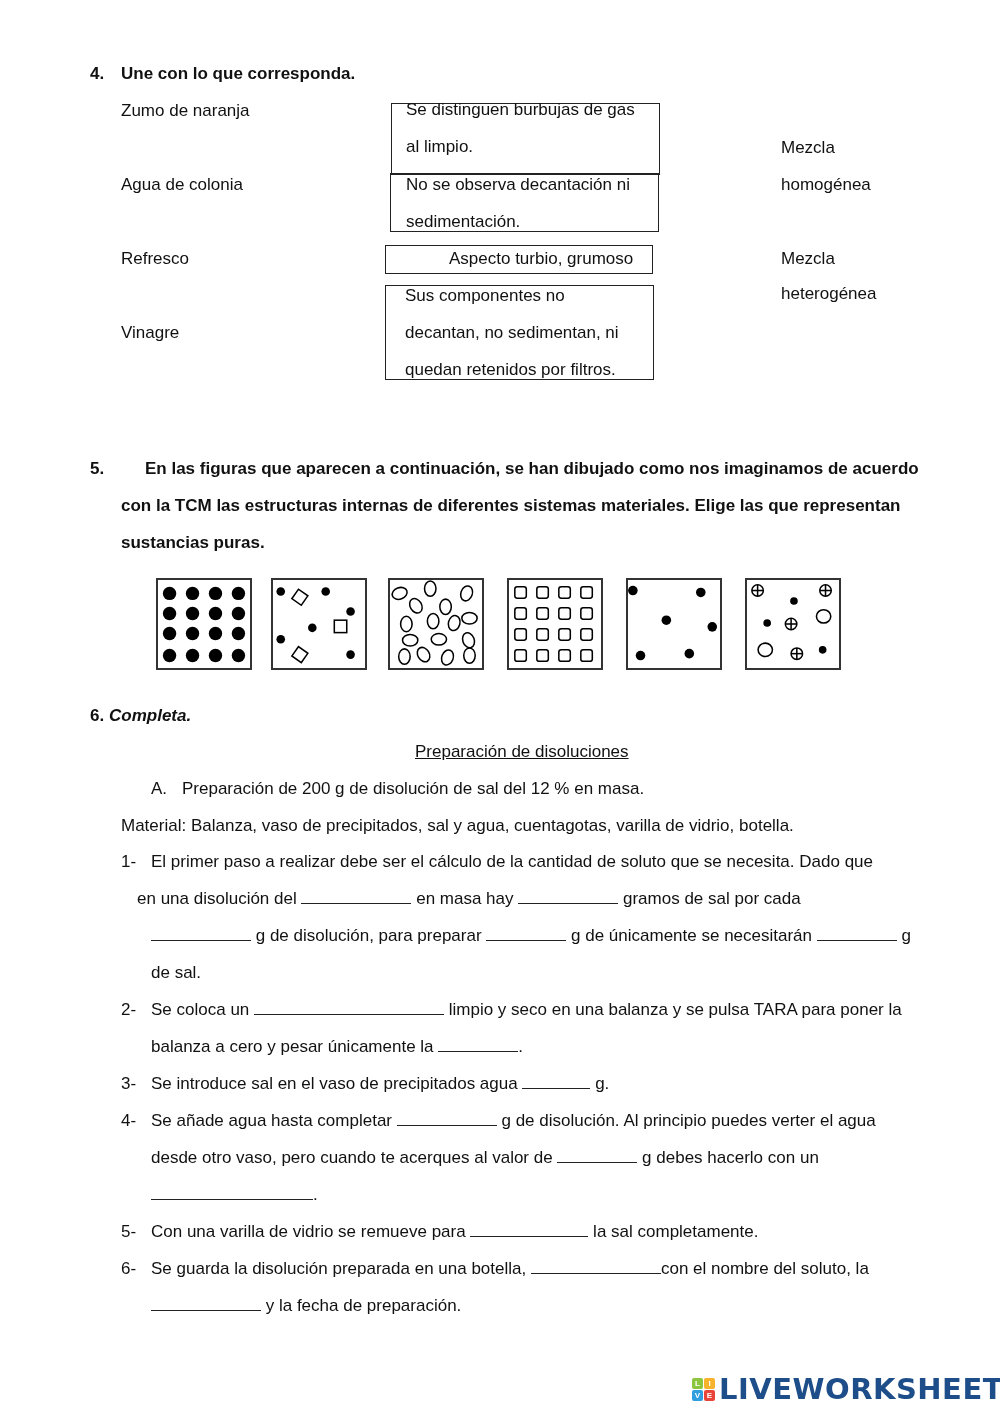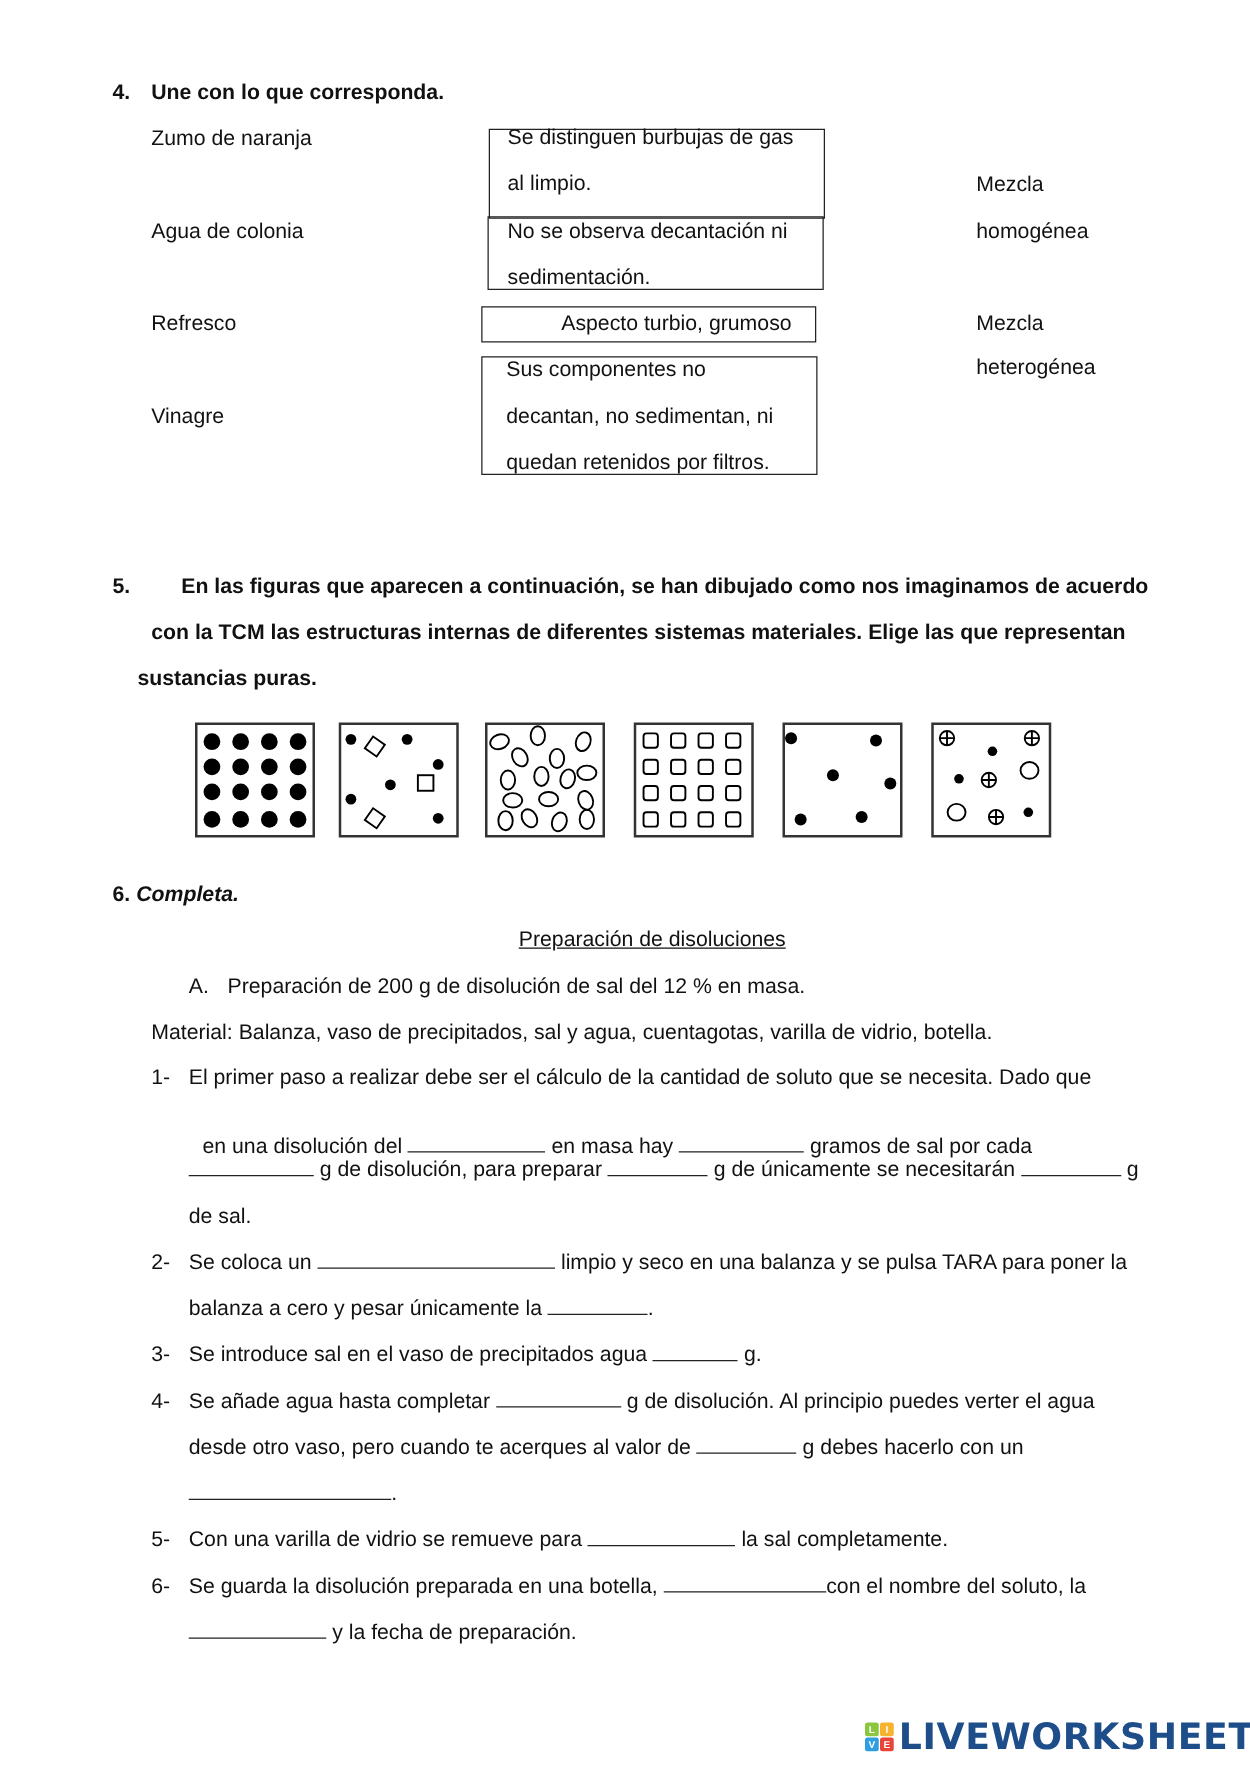--- a/index.html
+++ b/index.html
@@ -50,21 +50,21 @@
 </div>
 
 <div class="abs" style="left:781px;top:138px;">Mezcla</div>
 <div class="abs" style="left:781px;top:175px;">homogénea</div>
 <div class="abs" style="left:781px;top:249px;">Mezcla</div>
 <div class="abs" style="left:781px;top:284px;">heterogénea</div>
 
 <div class="abs bold" style="left:90px;top:459px;">5.</div>
 <div class="abs bold" style="left:121px;top:459px;margin-left:24px;">En las figuras que aparecen a continuación, se han dibujado como nos imaginamos de acuerdo</div>
 <div class="abs bold" style="left:121px;top:496px;">con la TCM las estructuras internas de diferentes sistemas materiales. Elige las que representan</div>
-<div class="abs bold" style="left:110px;top:533px;">sustancias puras.</div>
+<div class="abs bold" style="left:121px;top:533px;">sustancias puras.</div>
 
 <div class="fig" style="left:156px;">
   <svg viewBox="0 0 96 92">
     <g fill="#000">
       <circle cx="12" cy="14" r="7"></circle>
         <circle cx="36" cy="14" r="7"></circle>
         <circle cx="60" cy="14" r="7"></circle>
         <circle cx="84" cy="14" r="7"></circle>
       <circle cx="12" cy="35" r="7"></circle>
         <circle cx="36" cy="35" r="7"></circle>
@@ -183,21 +183,21 @@
 <div class="abs bold" style="left:90px;top:706px;">6.</div>
 <div class="abs bold" style="left:109px;top:706px;font-style:italic;">Completa.</div>
 <div class="abs uline" style="left:415px;top:742px;">Preparación de disoluciones</div>
 <div class="abs" style="left:151px;top:779px;">A.</div>
 <div class="abs" style="left:182px;top:779px;">Preparación de 200 g de disolución de sal del 12 % en masa.</div>
 <div class="abs" style="left:121px;top:816px;">Material: Balanza, vaso de precipitados, sal y agua, cuentagotas, varilla de vidrio, botella.</div>
 
 <div id="steps">
     <div class="abs" style="left: 121px; top: 852px;">1-</div>
     <div class="abs" style="left: 151px; top: 852px;"><span style="white-space: pre;">El primer paso a realizar debe ser el cálculo de la cantidad de soluto que se necesita. Dado que</span></div>
-    <div class="abs" style="left: 162px; top: 889px; margin-top: 18px;"><span style="white-space: pre;">en una disolución del </span><span class="blank" style="width: 110px;"></span><span style="white-space: pre;"> en masa hay </span><span class="blank" style="width: 100px;"></span><span style="white-space: pre;"> gramos de sal por cada</span></div>
+    <div class="abs" style="left: 137px; top: 889px;"><span style="white-space: pre;">en una disolución del </span><span class="blank" style="width: 110px;"></span><span style="white-space: pre;"> en masa hay </span><span class="blank" style="width: 100px;"></span><span style="white-space: pre;"> gramos de sal por cada</span></div>
     <div class="abs" style="left: 151px; top: 926px;"><span class="blank" style="width: 100px;"></span><span style="white-space: pre;"> g de disolución, para preparar </span><span class="blank" style="width: 80px;"></span><span style="white-space: pre;"> g de únicamente se necesitarán </span><span class="blank" style="width: 80px;"></span><span style="white-space: pre;"> g</span></div>
     <div class="abs" style="left: 151px; top: 963px;"><span style="white-space: pre;">de sal.</span></div>
     <div class="abs" style="left: 121px; top: 1000px;">2-</div>
     <div class="abs" style="left: 151px; top: 1000px;"><span style="white-space: pre;">Se coloca un </span><span class="blank" style="width: 190px;"></span><span style="white-space: pre;"> limpio y seco en una balanza y se pulsa TARA para poner la</span></div>
     <div class="abs" style="left: 151px; top: 1037px;"><span style="white-space: pre;">balanza a cero y pesar únicamente la </span><span class="blank" style="width: 80px;"></span><span style="white-space: pre;">.</span></div>
     <div class="abs" style="left: 121px; top: 1074px;">3-</div>
     <div class="abs" style="left: 151px; top: 1074px;"><span style="white-space: pre;">Se introduce sal en el vaso de precipitados agua </span><span class="blank" style="width: 68px;"></span><span style="white-space: pre;"> g.</span></div>
     <div class="abs" style="left: 121px; top: 1111px;">4-</div>
     <div class="abs" style="left: 151px; top: 1111px;"><span style="white-space: pre;">Se añade agua hasta completar </span><span class="blank" style="width: 100px;"></span><span style="white-space: pre;"> g de disolución. Al principio puedes verter el agua</span></div>
     <div class="abs" style="left: 151px; top: 1148px;"><span style="white-space: pre;">desde otro vaso, pero cuando te acerques al valor de </span><span class="blank" style="width: 80px;"></span><span style="white-space: pre;"> g debes hacerlo con un</span></div>

